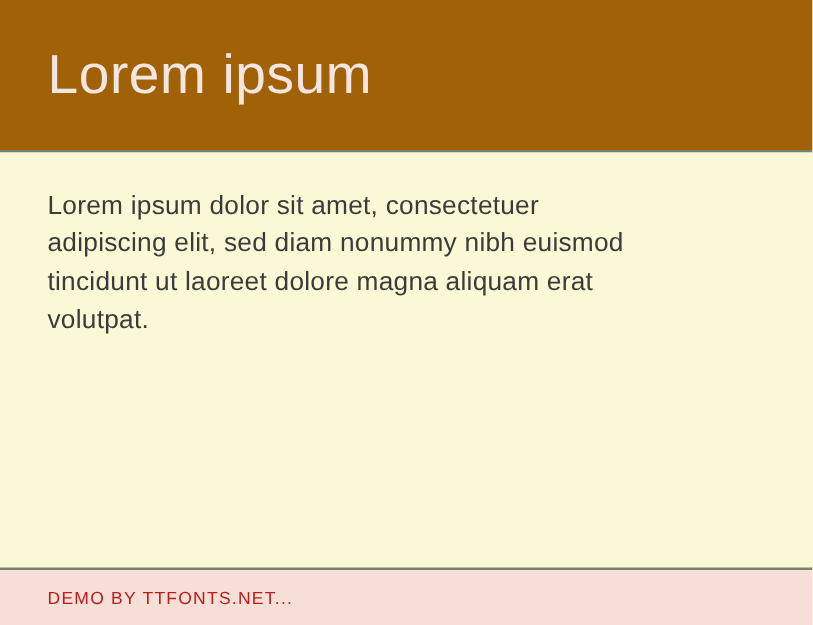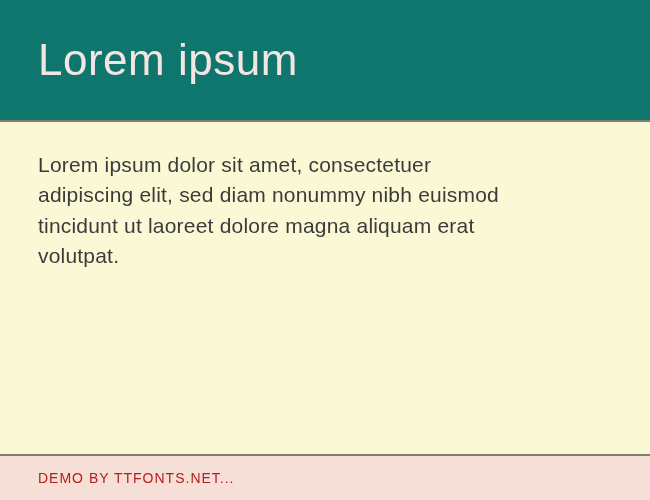--- a/index.html
+++ b/index.html
@@ -4,21 +4,21 @@
   <style>
     * { margin: 0; padding: 0; box-sizing: border-box; }
     body {
       width: 650px;
       height: 500px;
       overflow: hidden;
       font-family: Helvetica, Arial, sans-serif;
       background: #fbf9d5;
     }
     .header {
-      background: #0f766e;
+      background: #a16207;
       height: 120px;
       display: flex;
       align-items: center;
       padding-left: 38px;
     }
     .header-title {
       color: #f3e6e2;
       font-size: 44px;
       font-weight: 300;
       letter-spacing: 0.5px;

